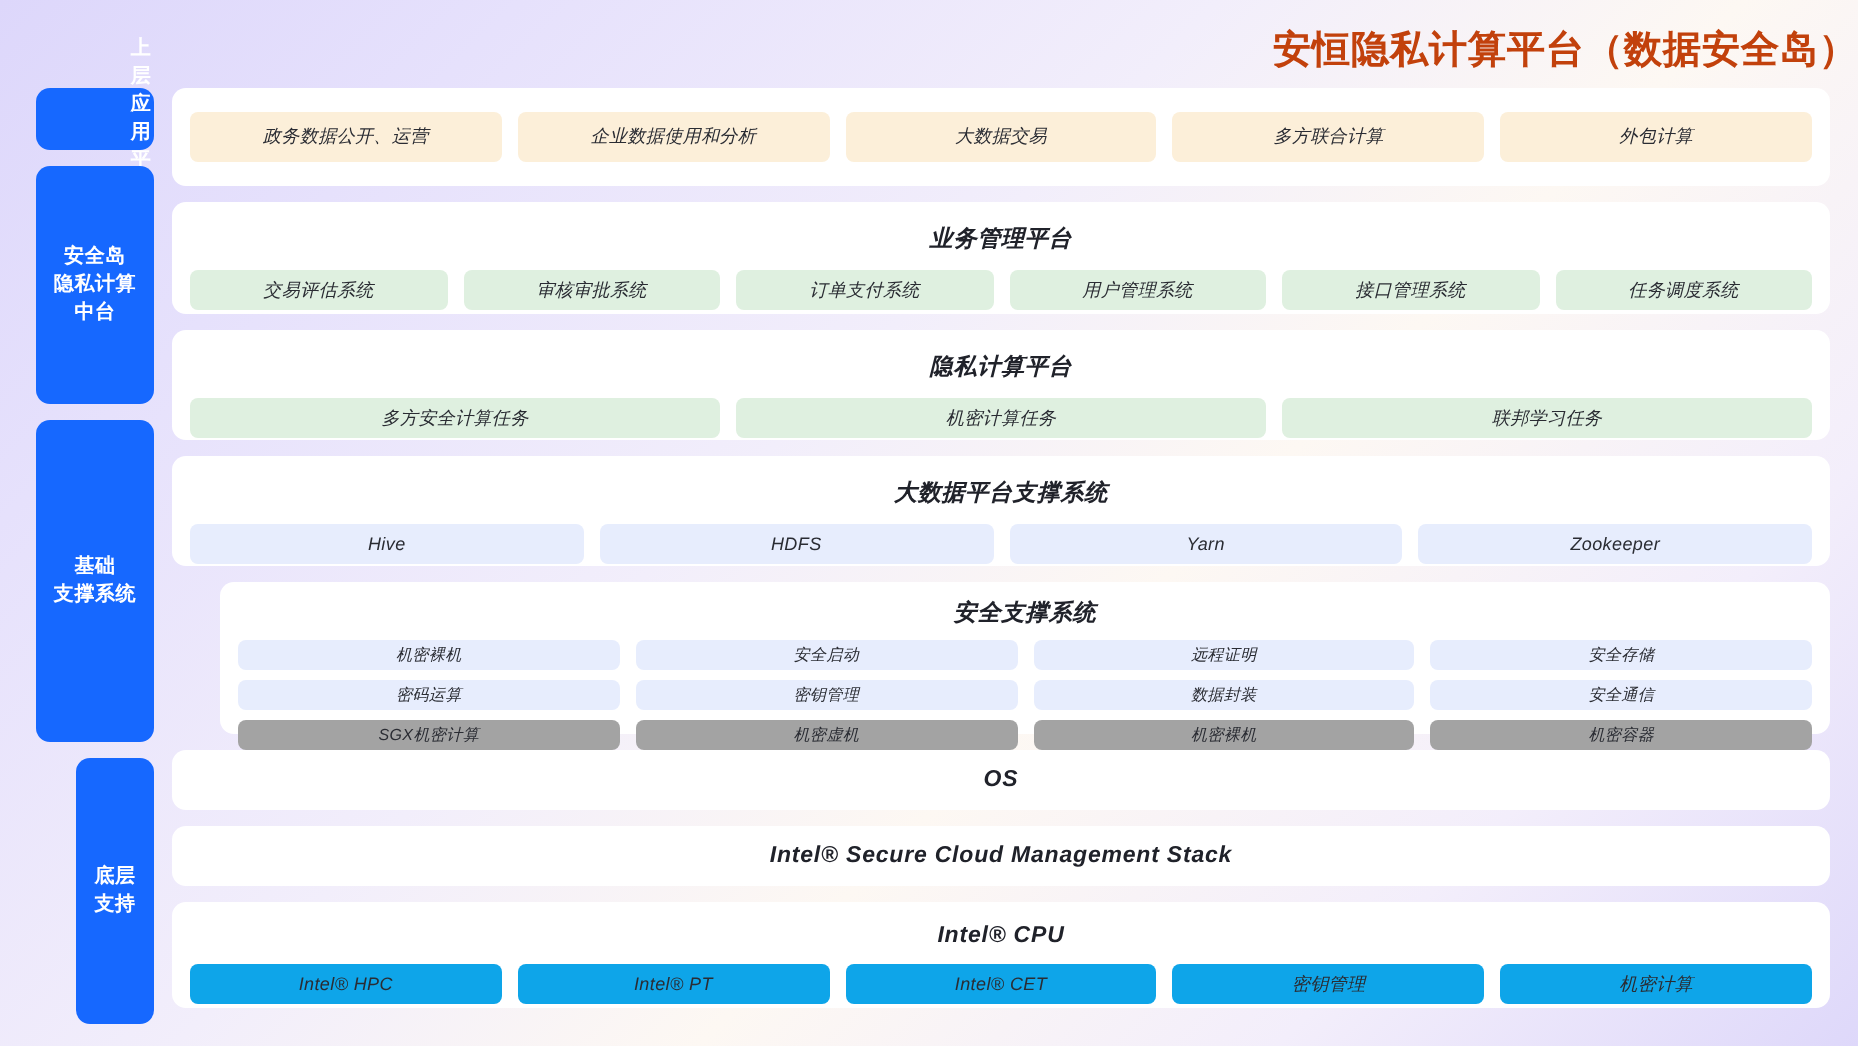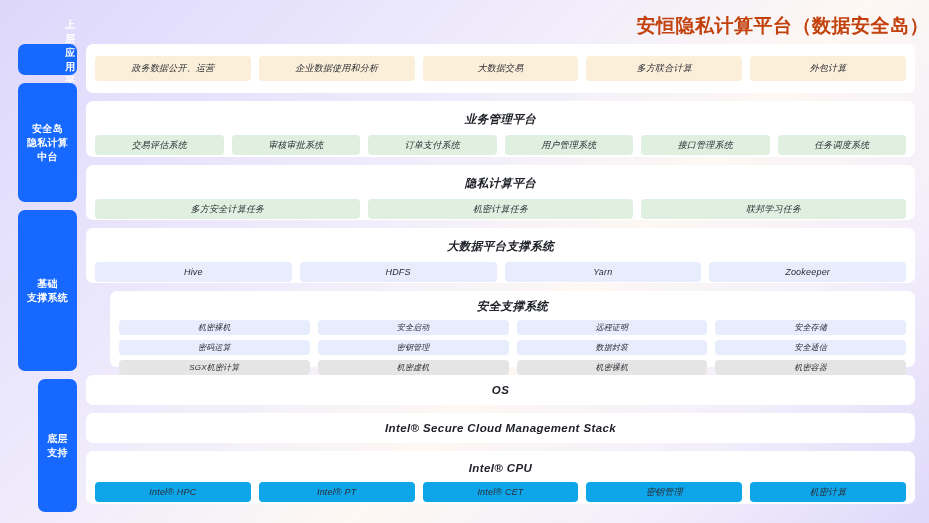--- a/index.html
+++ b/index.html
@@ -102,21 +102,21 @@
     padding:2px 3px;
     letter-spacing:.2px;
   }
   .chip-tall{height:25px;}
   .chip-mid{height:20px;}
   .chip-sm{height:15px;font-size:8px;}
 
   .c-amber{background:#fcefd9;}
   .c-green{background:#dff0e0;}
   .c-blue{background:#e7edfd;}
-  .c-red{background:#e5e5e5;}
+  .c-red{background:#a3a3a3;}
   .c-lilac{background:#0ea5e9;}
 
   
   .split{display:flex;gap:20px;margin-left:24px;}
   .split > .subpanel{flex:1 1 0;min-width:0;}
   .subpanel{
     background:#ffffff;
     border-radius:7px;
     box-sizing:border-box;
     padding:6px 9px 8px;

